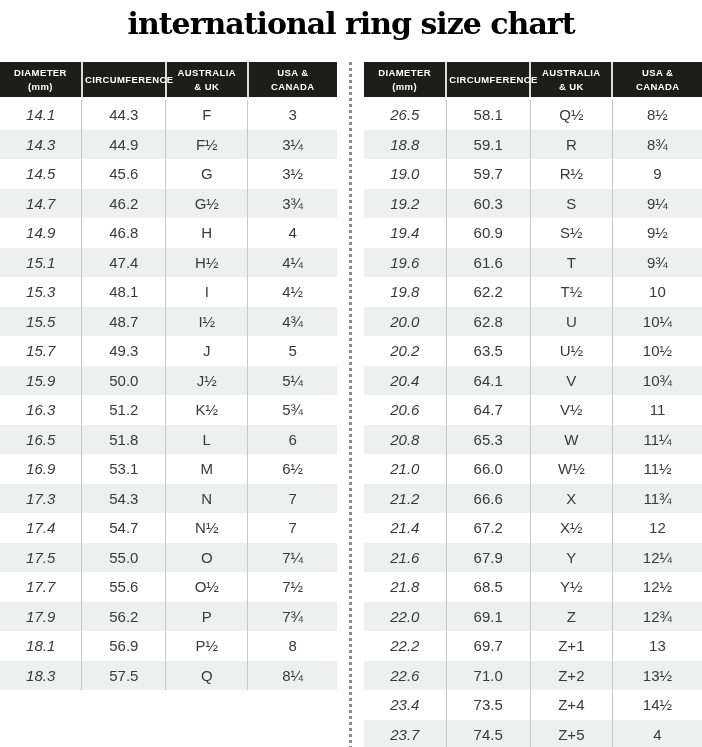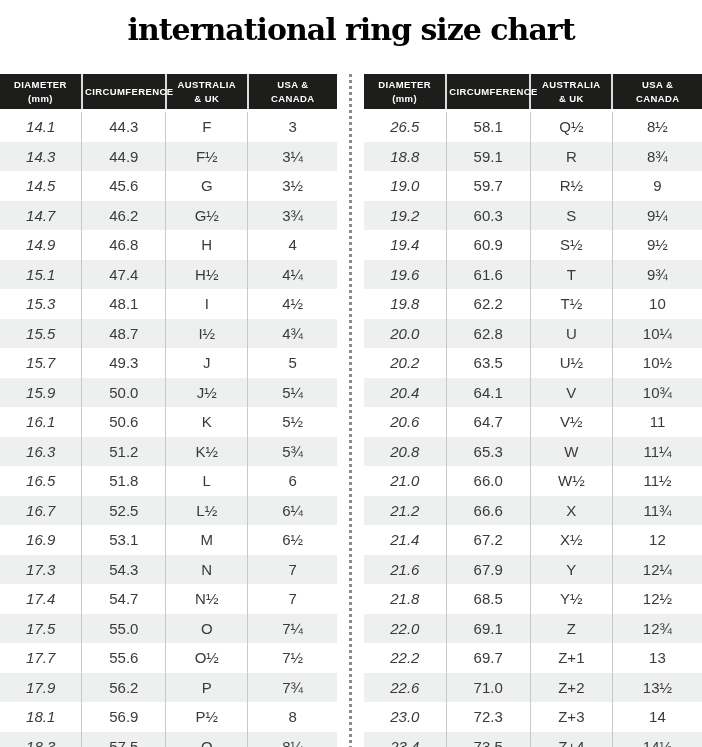--- a/index.html
+++ b/index.html
@@ -13,21 +13,21 @@
     --dot-color:#8b8b8b;
     --title-color:#000000;
   }
   html,body{margin:0;padding:0;background:#ffffff;}
   .page{
     width:702px;height:747px;background:#ffffff;overflow:hidden;
     font-family:"Liberation Sans","DejaVu Sans",sans-serif;
     position:relative;
   }
   .title{
-    margin:14px;height:46px;line-height:31px;text-align:center;
+    margin:8px;height:46px;line-height:31px;text-align:center;
     font-family:"DejaVu Serif","Liberation Serif",serif;
     font-weight:bold;font-size:30px;letter-spacing:-1px;
     color:var(--title-color);white-space:nowrap;
   }
   .chart-wrap{display:flex;align-items:stretch;height:717px;}
   table{border-collapse:collapse;table-layout:fixed;align-self:flex-start;}
   .table-left{width:337px;}
   .table-right{width:338px;}
   col.c1{width:24.3%;}col.c2{width:24.9%;}col.c3{width:24.3%;}col.c4{width:26.5%;}
   th{
@@ -134,42 +134,30 @@
             <td>J</td>
             <td>5</td>
           </tr>
           <tr>
             <td>15.9</td>
             <td>50.0</td>
             <td>J½</td>
             <td>5¼</td>
           </tr>
           <tr>
-            <td>16.1</td>
-            <td>50.6</td>
-            <td>K</td>
-            <td>5½</td>
-          </tr>
-          <tr>
             <td>16.3</td>
             <td>51.2</td>
             <td>K½</td>
             <td>5¾</td>
           </tr>
           <tr>
             <td>16.5</td>
             <td>51.8</td>
             <td>L</td>
             <td>6</td>
-          </tr>
-          <tr>
-            <td>16.7</td>
-            <td>52.5</td>
-            <td>L½</td>
-            <td>6¼</td>
           </tr>
           <tr>
             <td>16.9</td>
             <td>53.1</td>
             <td>M</td>
             <td>6½</td>
           </tr>
           <tr>
             <td>17.3</td>
             <td>54.3</td>
@@ -348,26 +336,20 @@
             <td>Z+1</td>
             <td>13</td>
           </tr>
           <tr>
             <td>22.6</td>
             <td>71.0</td>
             <td>Z+2</td>
             <td>13½</td>
           </tr>
           <tr>
-            <td>23.0</td>
-            <td>72.3</td>
-            <td>Z+3</td>
-            <td>14</td>
-          </tr>
-          <tr>
             <td>23.4</td>
             <td>73.5</td>
             <td>Z+4</td>
             <td>14½</td>
           </tr>
           <tr>
             <td>23.7</td>
             <td>74.5</td>
             <td>Z+5</td>
             <td>4</td>

